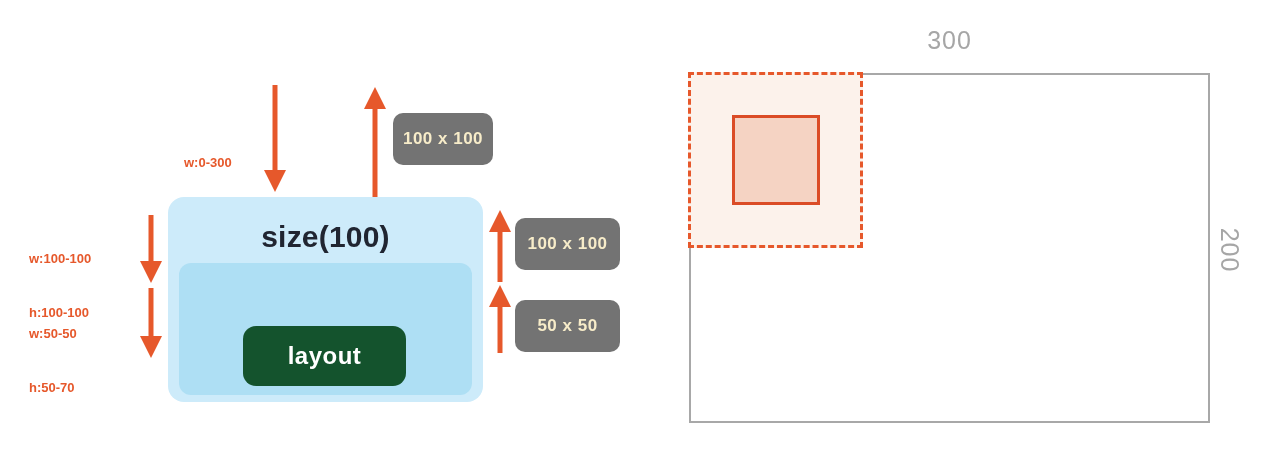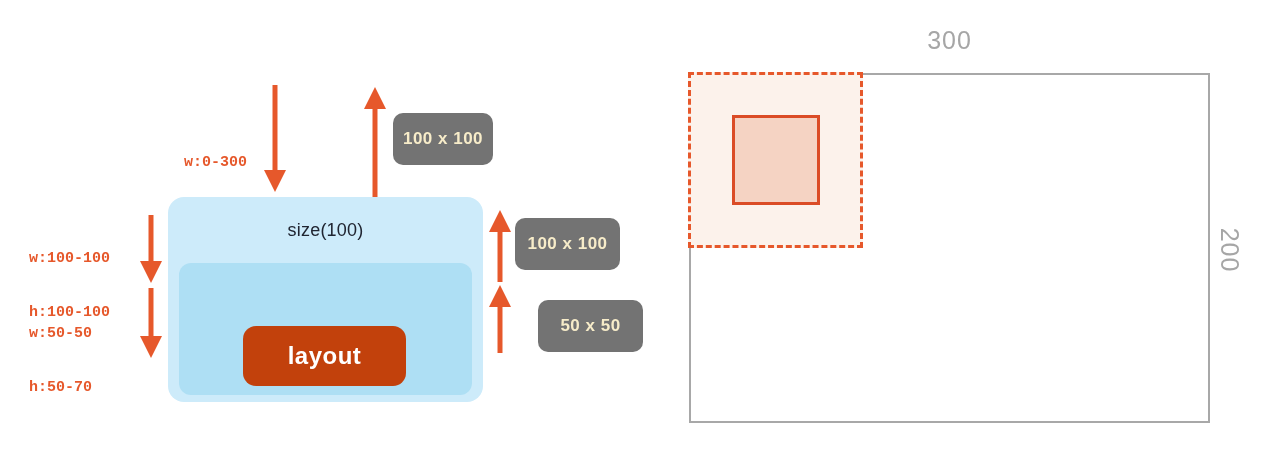--- a/index.html
+++ b/index.html
@@ -8,41 +8,41 @@
     width:1280px;height:462px;
     background:#ffffff;
     overflow:hidden;
     font-family:"Liberation Sans", sans-serif;
   }
   .abs{position:absolute;}
 
   
   .constraint-label{
     color:#E6582B;
-    font-family:Liberation Mono, monospace;
+    font-family:Liberation Sans, sans-serif;
     font-weight:bold;
-    font-size:15px;
+    font-size:13px;
     line-height:18px;
     letter-spacing:0px;
     white-space:pre;
   }
   .constraint-label span{display:block;}
 
   .modifier-box{
     box-sizing:border-box;
     border-radius:16px;
   }
   .outer-box{background:#CDEBFA;}
   .inner-box{background:#AEDFF4;border-radius:12px;}
   .layout-box{
-    background:#c2410c;border-radius:13px;
+    background:#14532d;border-radius:13px;
     display:flex;align-items:center;justify-content:center;
   }
   .box-title{
-    color:#202531;font-weight:normal;font-size:18px;
+    color:#202531;font-weight:bold;font-size:30px;
     text-align:center;letter-spacing:0.2px;
   }
   .layout-title{
     color:#ffffff;font-weight:bold;font-size:24px;letter-spacing:0.5px;
   }
   .size-badge{
     box-sizing:border-box;
     background:#737373;
     border-radius:10px;
     display:flex;align-items:center;justify-content:center;
@@ -141,21 +141,21 @@
 
     <div class="abs size-badge" style="left:515px;top:218px;width:105px;height:52px;">100 x 100</div>
 
     <div class="abs arrow" style="left:487px;top:285px;">
       <svg width="26" height="68" viewBox="0 0 26 68">
         <polygon points="2,22 24,22 13,0" fill="#E6582B"></polygon>
         <line x1="13" y1="19" x2="13" y2="68" stroke="#E6582B" stroke-width="5"></line>
       </svg>
     </div>
 
-    <div class="abs size-badge" style="left:515px;top:300px;width:105px;height:52px;margin-left:23px;">50 x 50</div>
+    <div class="abs size-badge" style="left:515px;top:300px;width:105px;height:52px;">50 x 50</div>
 
   </div>
 
   <div class="abs" style="left:660px;top:0;width:620px;height:389px;">
 
     <div class="abs dim-label" style="left:29px;top:26px;width:521px;text-align:center;">300</div>
 
     <div class="abs parent-rect" style="left:29px;top:73px;width:521px;height:350px;"></div>
 
     <div class="abs dim-label" style="left:544px;top:235px;width:50px;height:30px;text-align:center;transform:rotate(90deg);transform-origin:center;">200</div>

